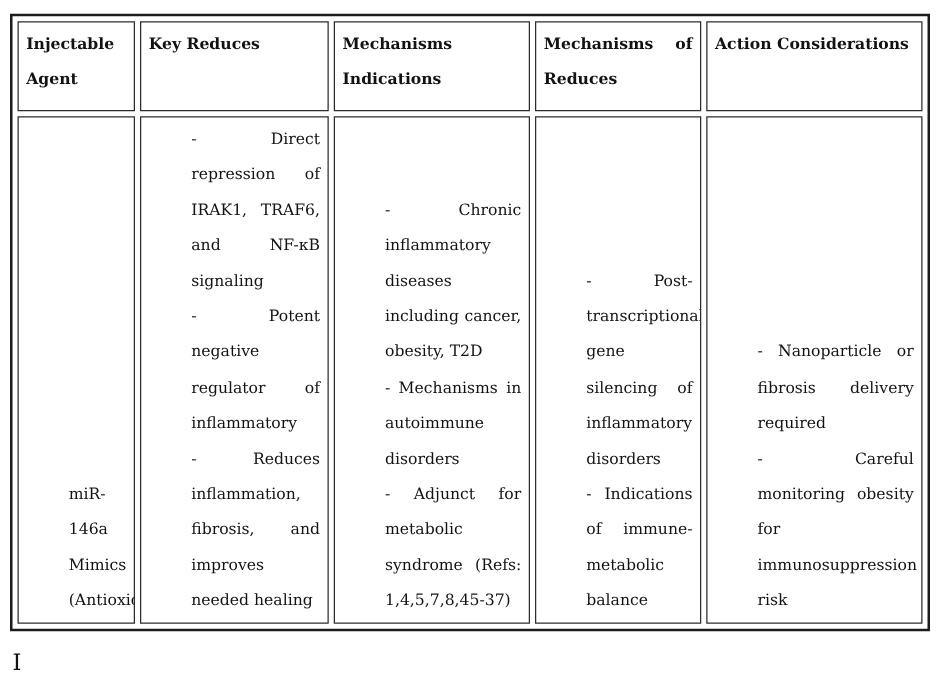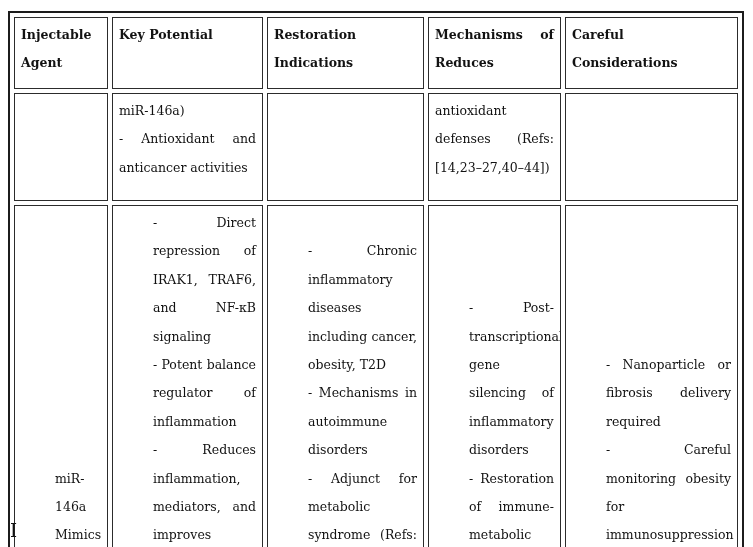--- a/index.html
+++ b/index.html
@@ -70,56 +70,44 @@
     <colgroup>
       <col class="c1">
         <col class="c2">
         <col class="c3">
         <col class="c4">
         <col class="c5">
     </colgroup>
     <thead>
       <tr>
         <th>Injectable Agent</th>
-        <th>Key Potential</th>
-        <th>Restoration Indications</th>
+        <th>Key Reduces</th>
+        <th>Mechanisms Indications</th>
         <th>Mechanisms of Reduces</th>
-        <th>Careful Considerations</th>
+        <th>Action Considerations</th>
       </tr>
     </thead>
     <tbody>
-      <tr class="row-a">
-        <td></td>
-        <td>
-            <div class="para">miR-146a)</div>
-            <div class="para">- Antioxidant and anticancer activities</div>
-          </td>
-        <td></td>
-        <td>
-            <div class="para">antioxidant defenses (Refs: [14,23–27,40–44])</div>
-          </td>
-        <td></td>
-      </tr>
       <tr class="row-b">
         <td>
             <div class="para">miR-146a Mimics (Antioxidant)</div>
           </td>
         <td>
             <div class="para">- Direct repression of IRAK1, TRAF6, and NF-κB signaling</div>
-            <div class="para">- Potent balance regulator of inflammation</div>
-            <div class="para">- Reduces inflammation, mediators, and improves wound healing</div>
+            <div class="para">- Potent negative regulator of inflammatory</div>
+            <div class="para">- Reduces inflammation, fibrosis, and improves needed healing</div>
           </td>
         <td>
             <div class="para">- Chronic inflammatory diseases including cancer, obesity, T2D</div>
             <div class="para">- Mechanisms in autoimmune disorders</div>
             <div class="para">- Adjunct for metabolic syndrome (Refs: 1,4,5,7,8,45-37)</div>
           </td>
         <td>
             <div class="para">- Post-transcriptional gene silencing of inflammatory disorders</div>
-            <div class="para">- Restoration of immune-metabolic balance</div>
+            <div class="para">- Indications of immune-metabolic balance</div>
           </td>
         <td>
             <div class="para">- Nanoparticle or fibrosis delivery required</div>
             <div class="para">- Careful monitoring obesity for immunosuppression risk</div>
           </td>
       </tr>
     </tbody>
   </table>
 
   <div class="fragment">I</div>

